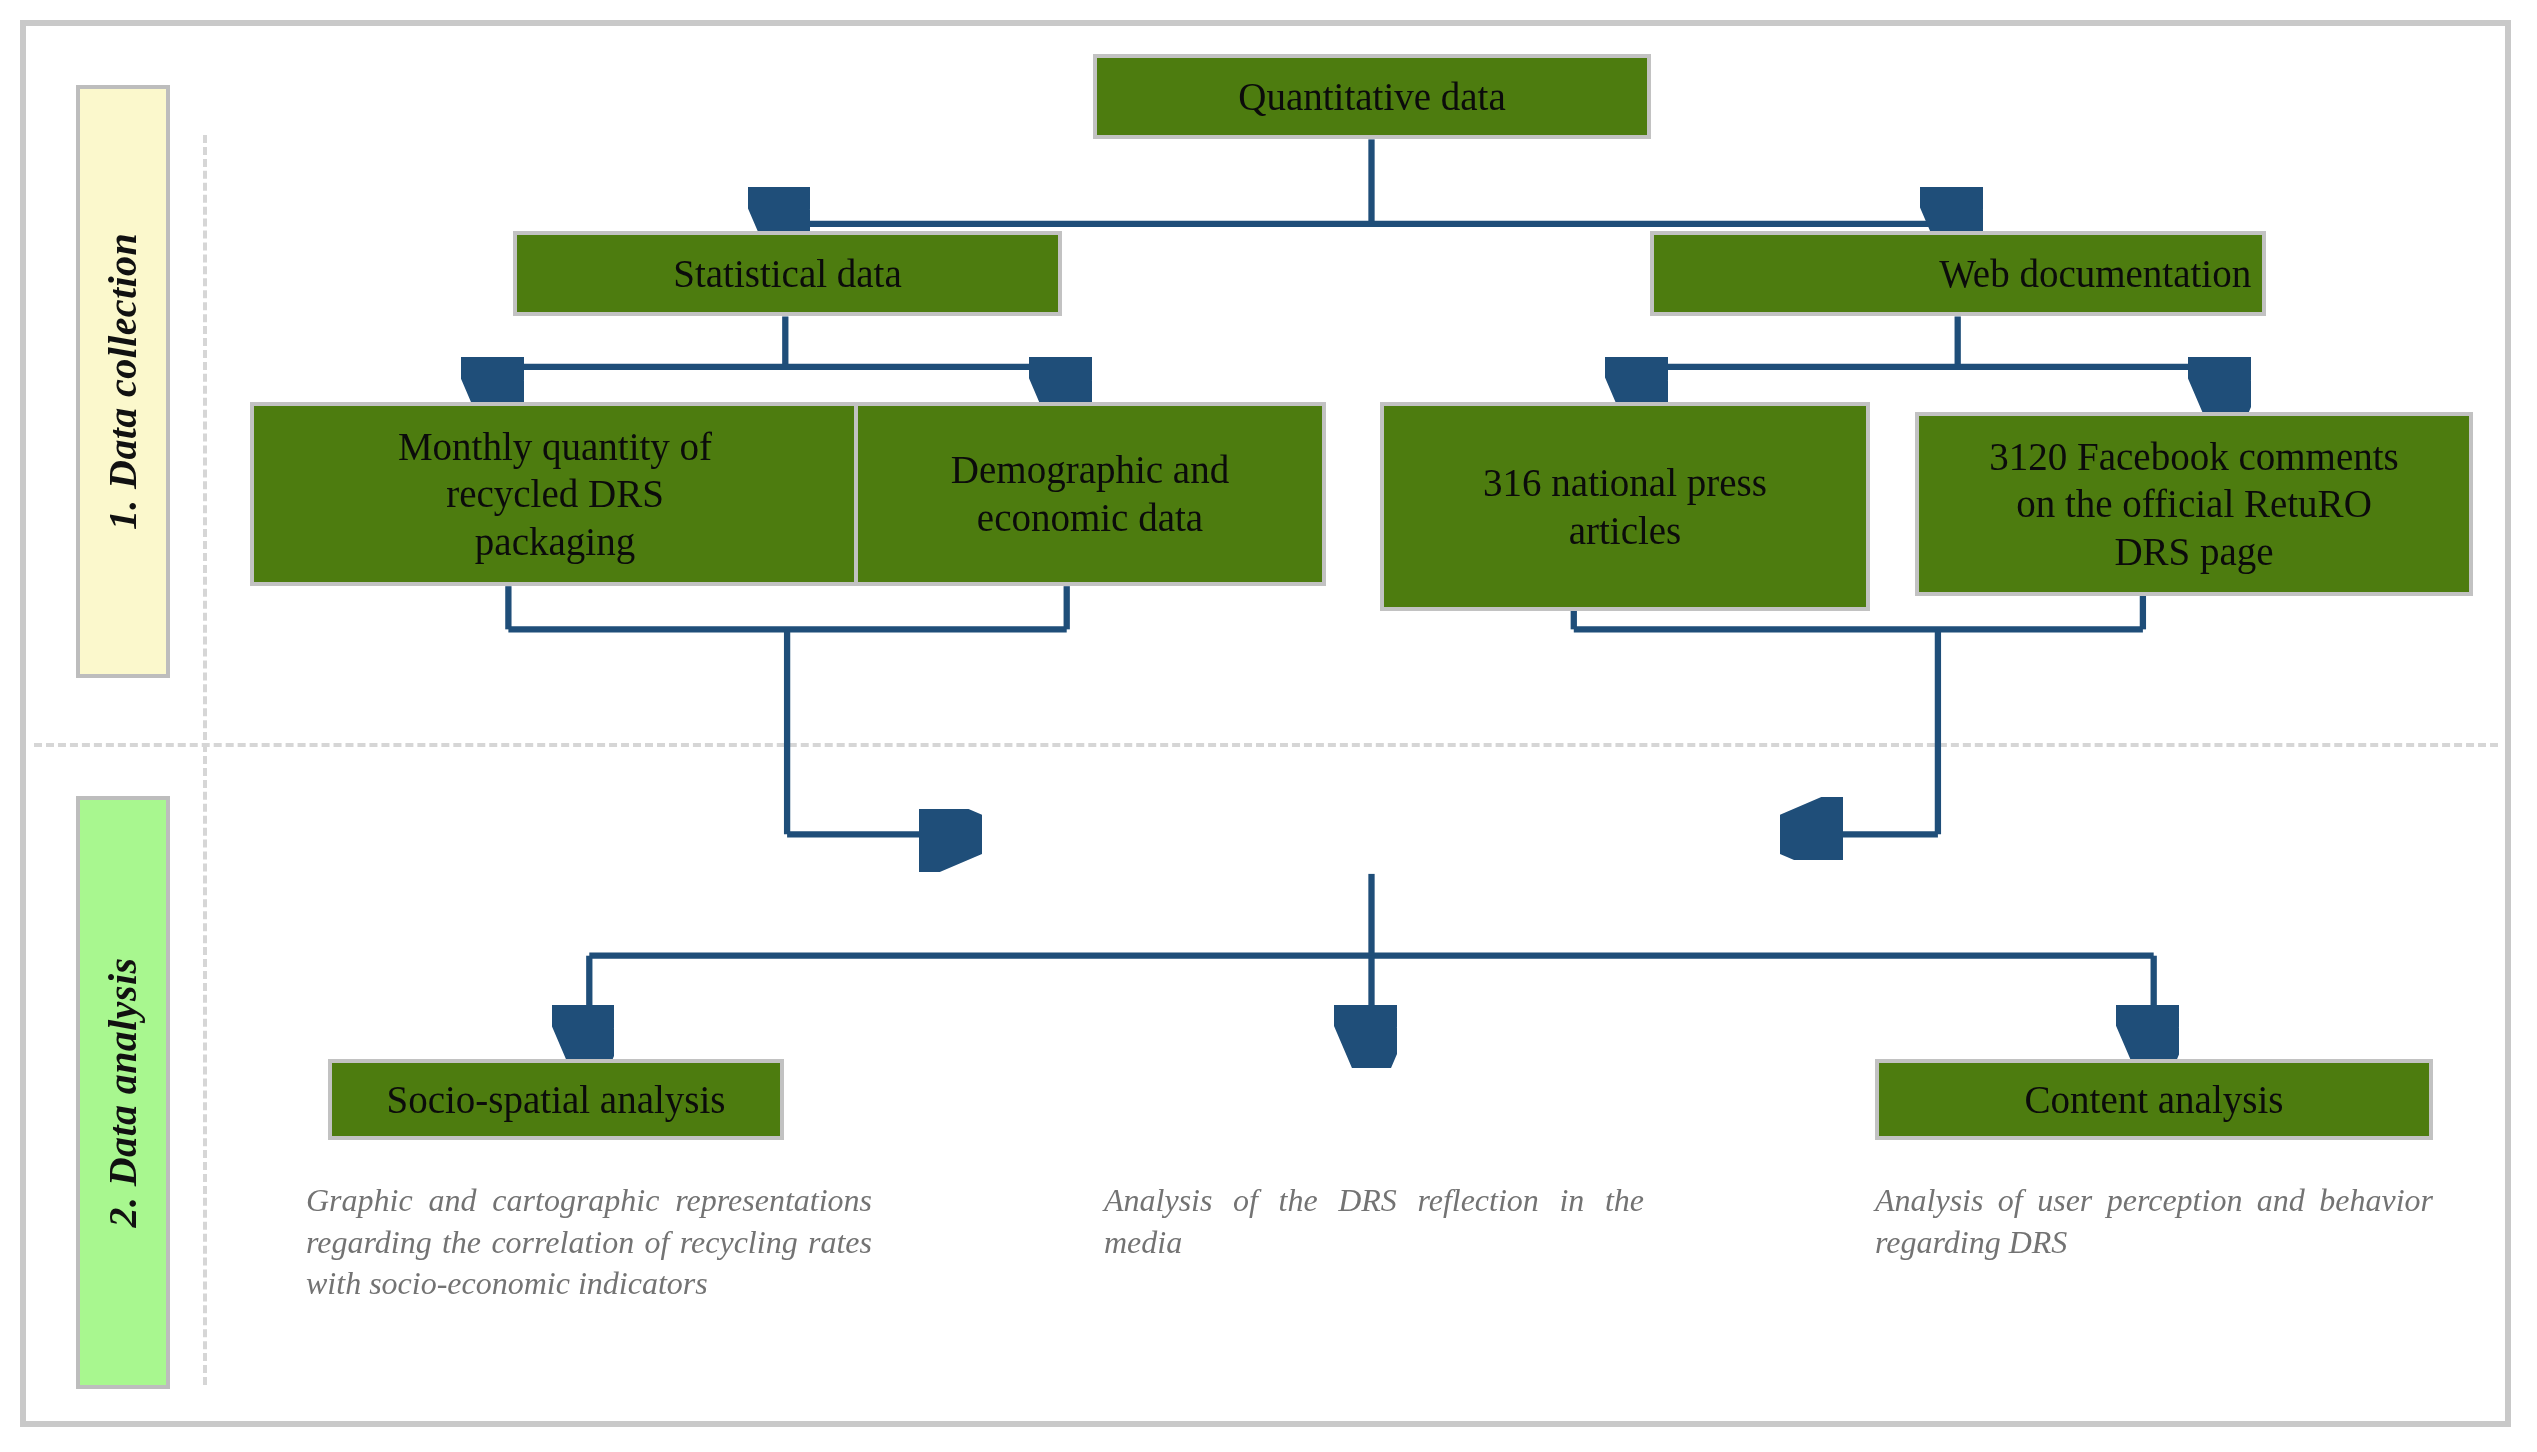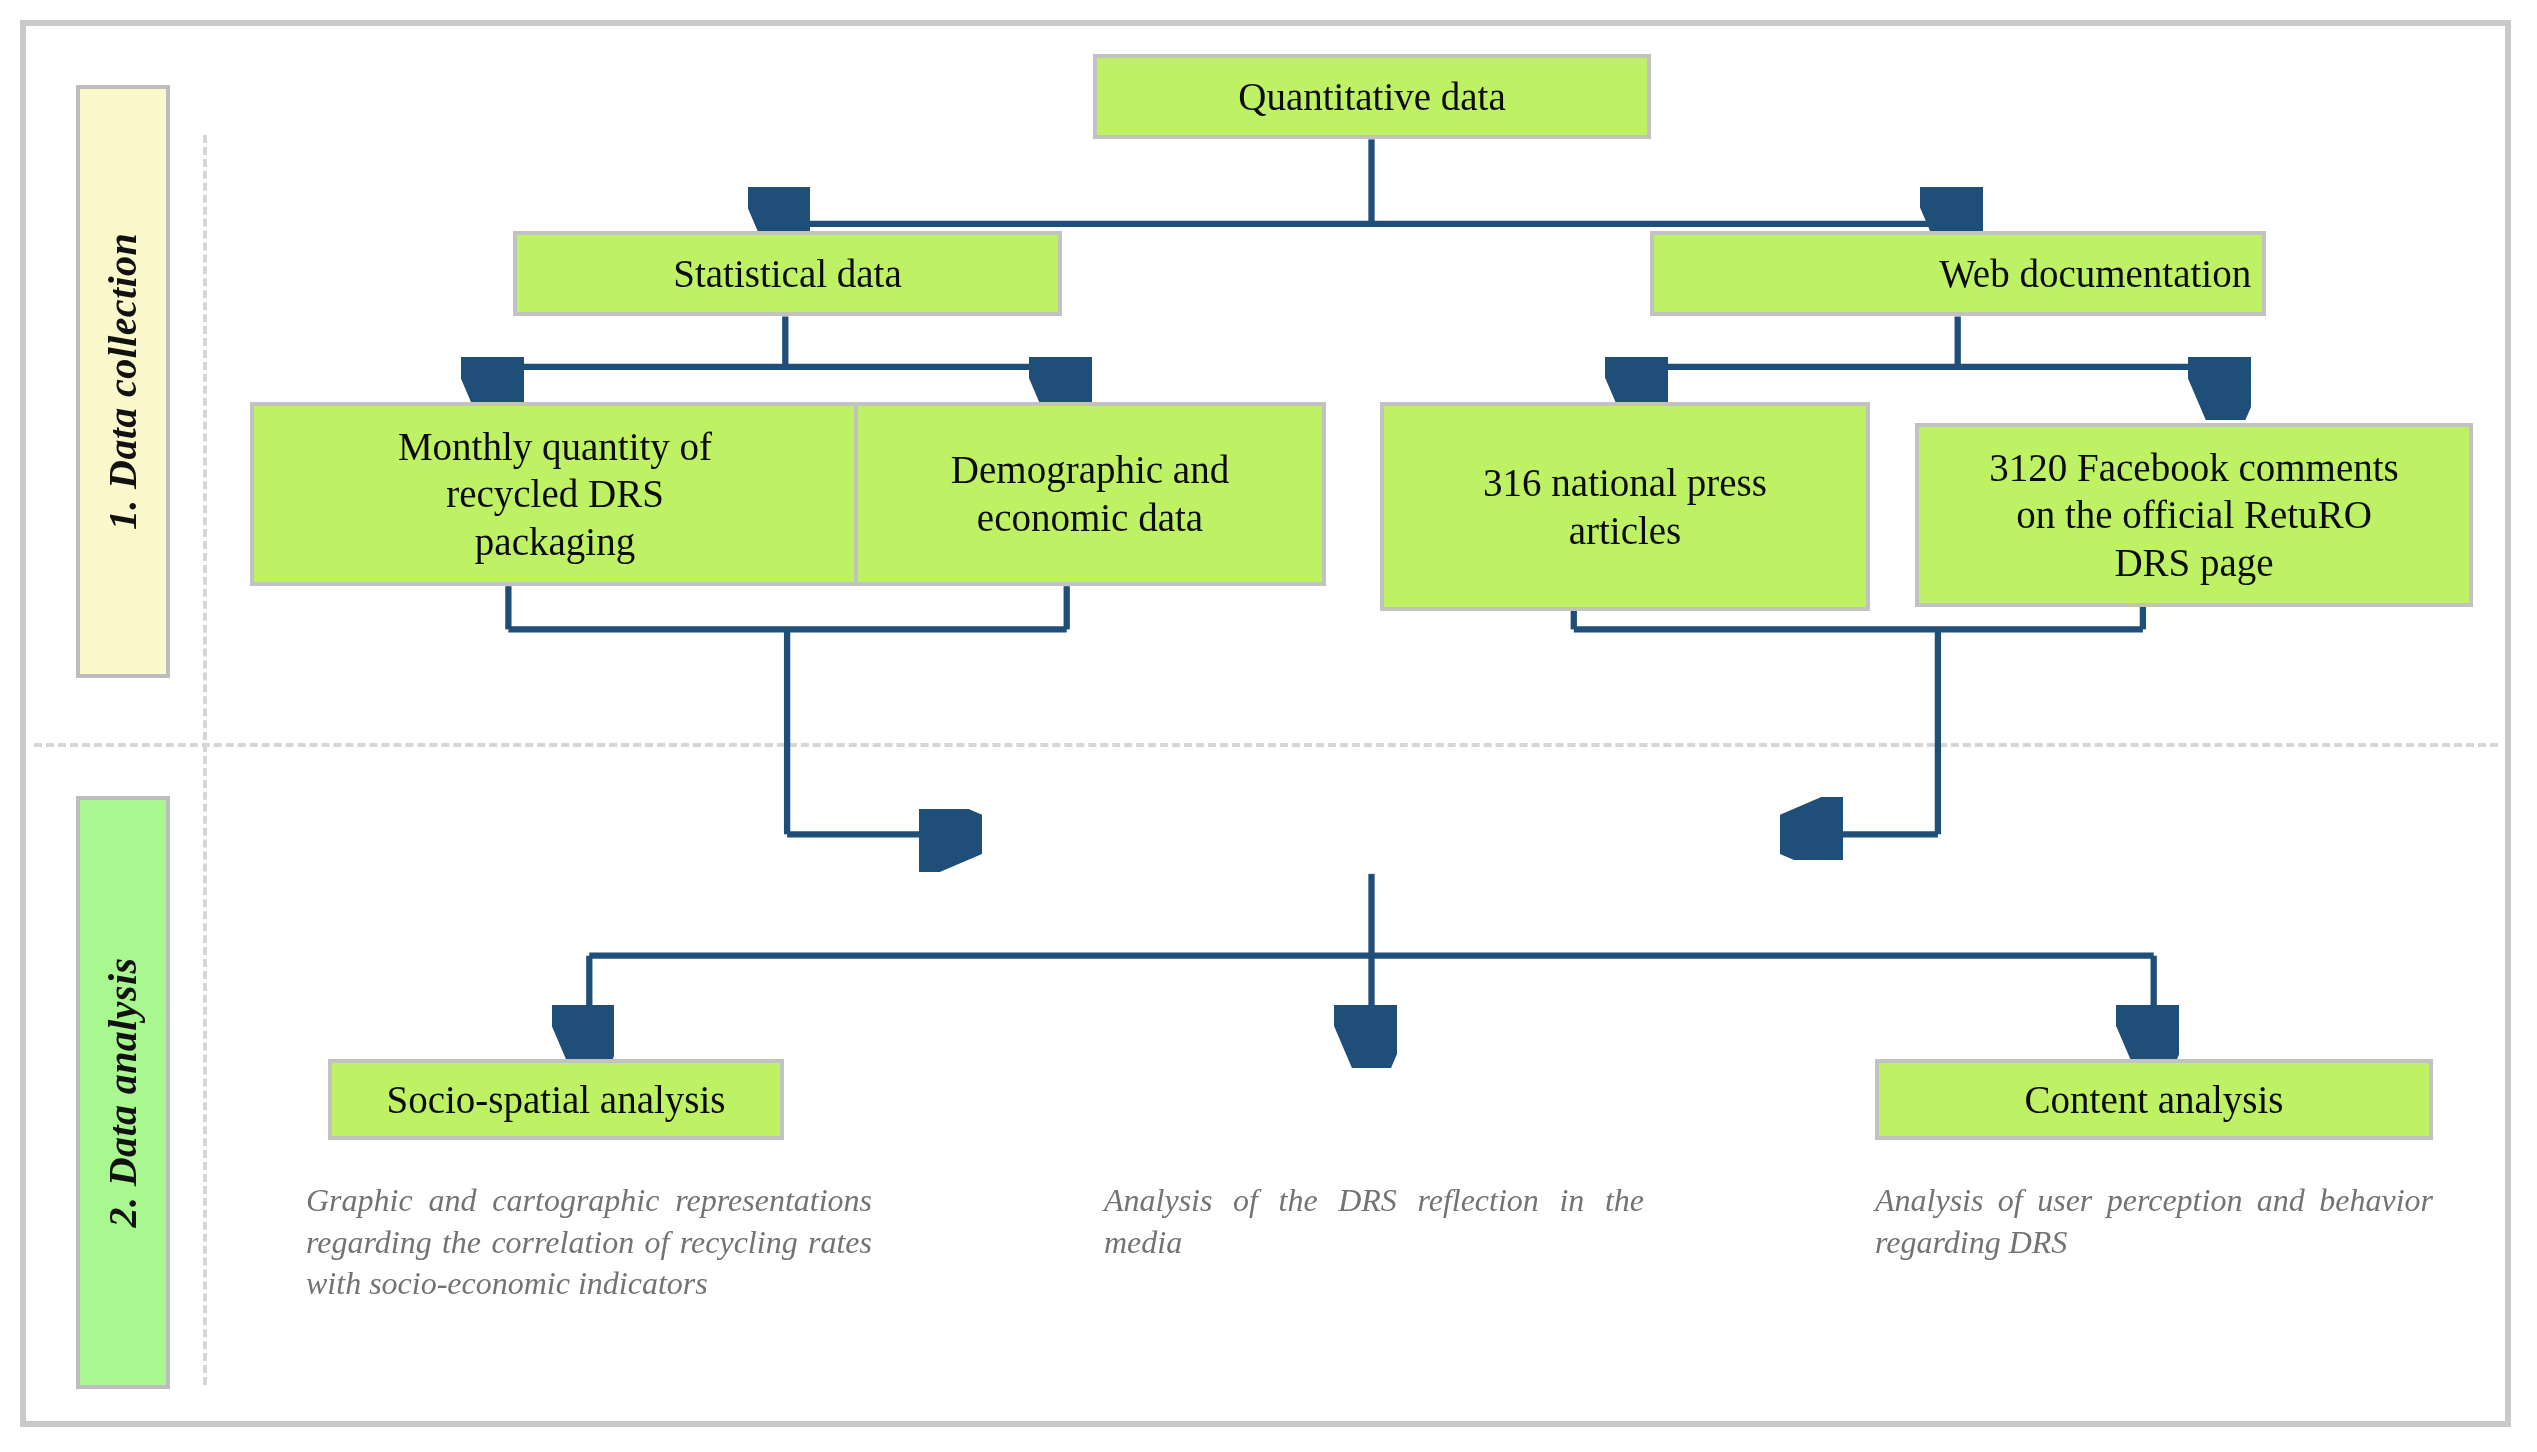--- a/index.html
+++ b/index.html
@@ -78,21 +78,21 @@
     width: 94px;
     height: 593px;
     background: #a8f78f;
   }
 
   
   .node-box {
     position: absolute;
     border: 4.5px solid #c2c2c2;
     box-sizing: border-box;
-    background: #bef264;
+    background: #4d7c0f;
     display: flex;
     align-items: center;
     justify-content: center;
     text-align: center;
     color: #0b0b0b;
     font-size: 39px;
     line-height: 1.22;
     padding: 3.6px 10.8px;
   }
   .node-box .node-text {
@@ -203,21 +203,21 @@
 packaging</span>
   </div>
   <div class="node-box" style="left:854px; top:402px; width:472px; height:184px;">
     <span class="node-text">Demographic and
 economic data</span>
   </div>
   <div class="node-box" style="left:1380px; top:402px; width:490px; height:209px;">
     <span class="node-text">316 national press
 articles</span>
   </div>
-  <div class="node-box" style="left:1915px; top:423px; width:558px; height:184px;">
+  <div class="node-box" style="left:1915px; top:412px; width:558px; height:184px;">
     <span class="node-text">3120 Facebook comments
 on the official RetuRO
 DRS page</span>
   </div>
 
 
   <div class="node-box" style="left:328px; top:1059px; width:456px; height:81px;">
     <span class="node-text">Socio-spatial analysis</span>
   </div>
   <div class="node-box" style="left:1875px; top:1059px; width:558px; height:81px;">

